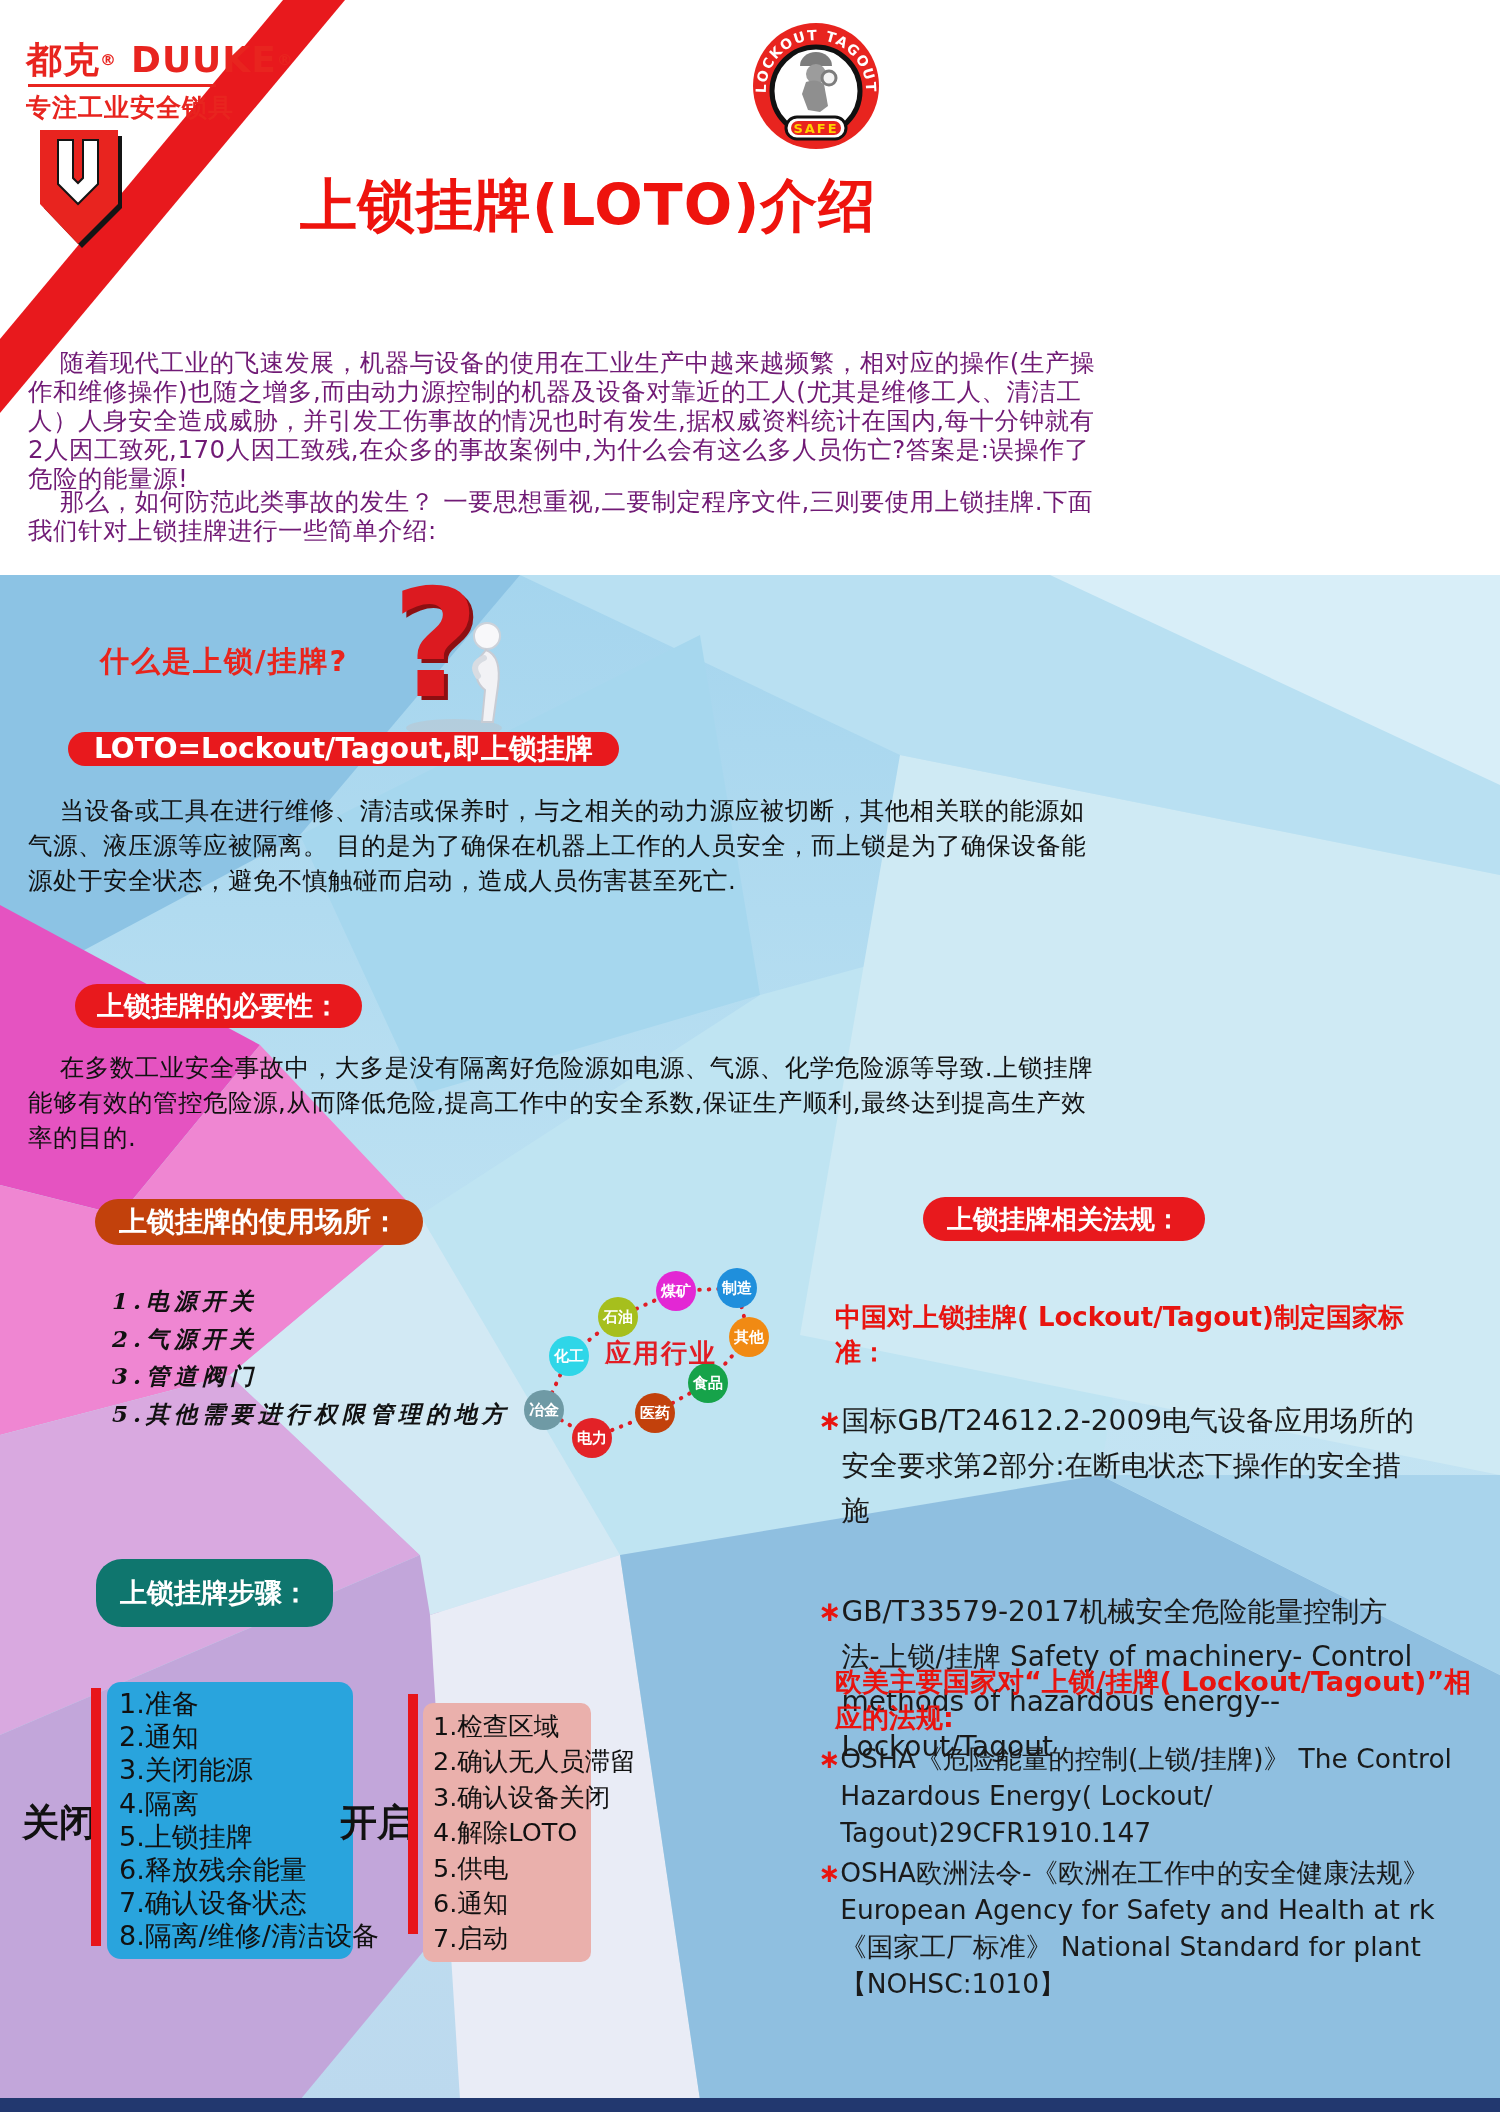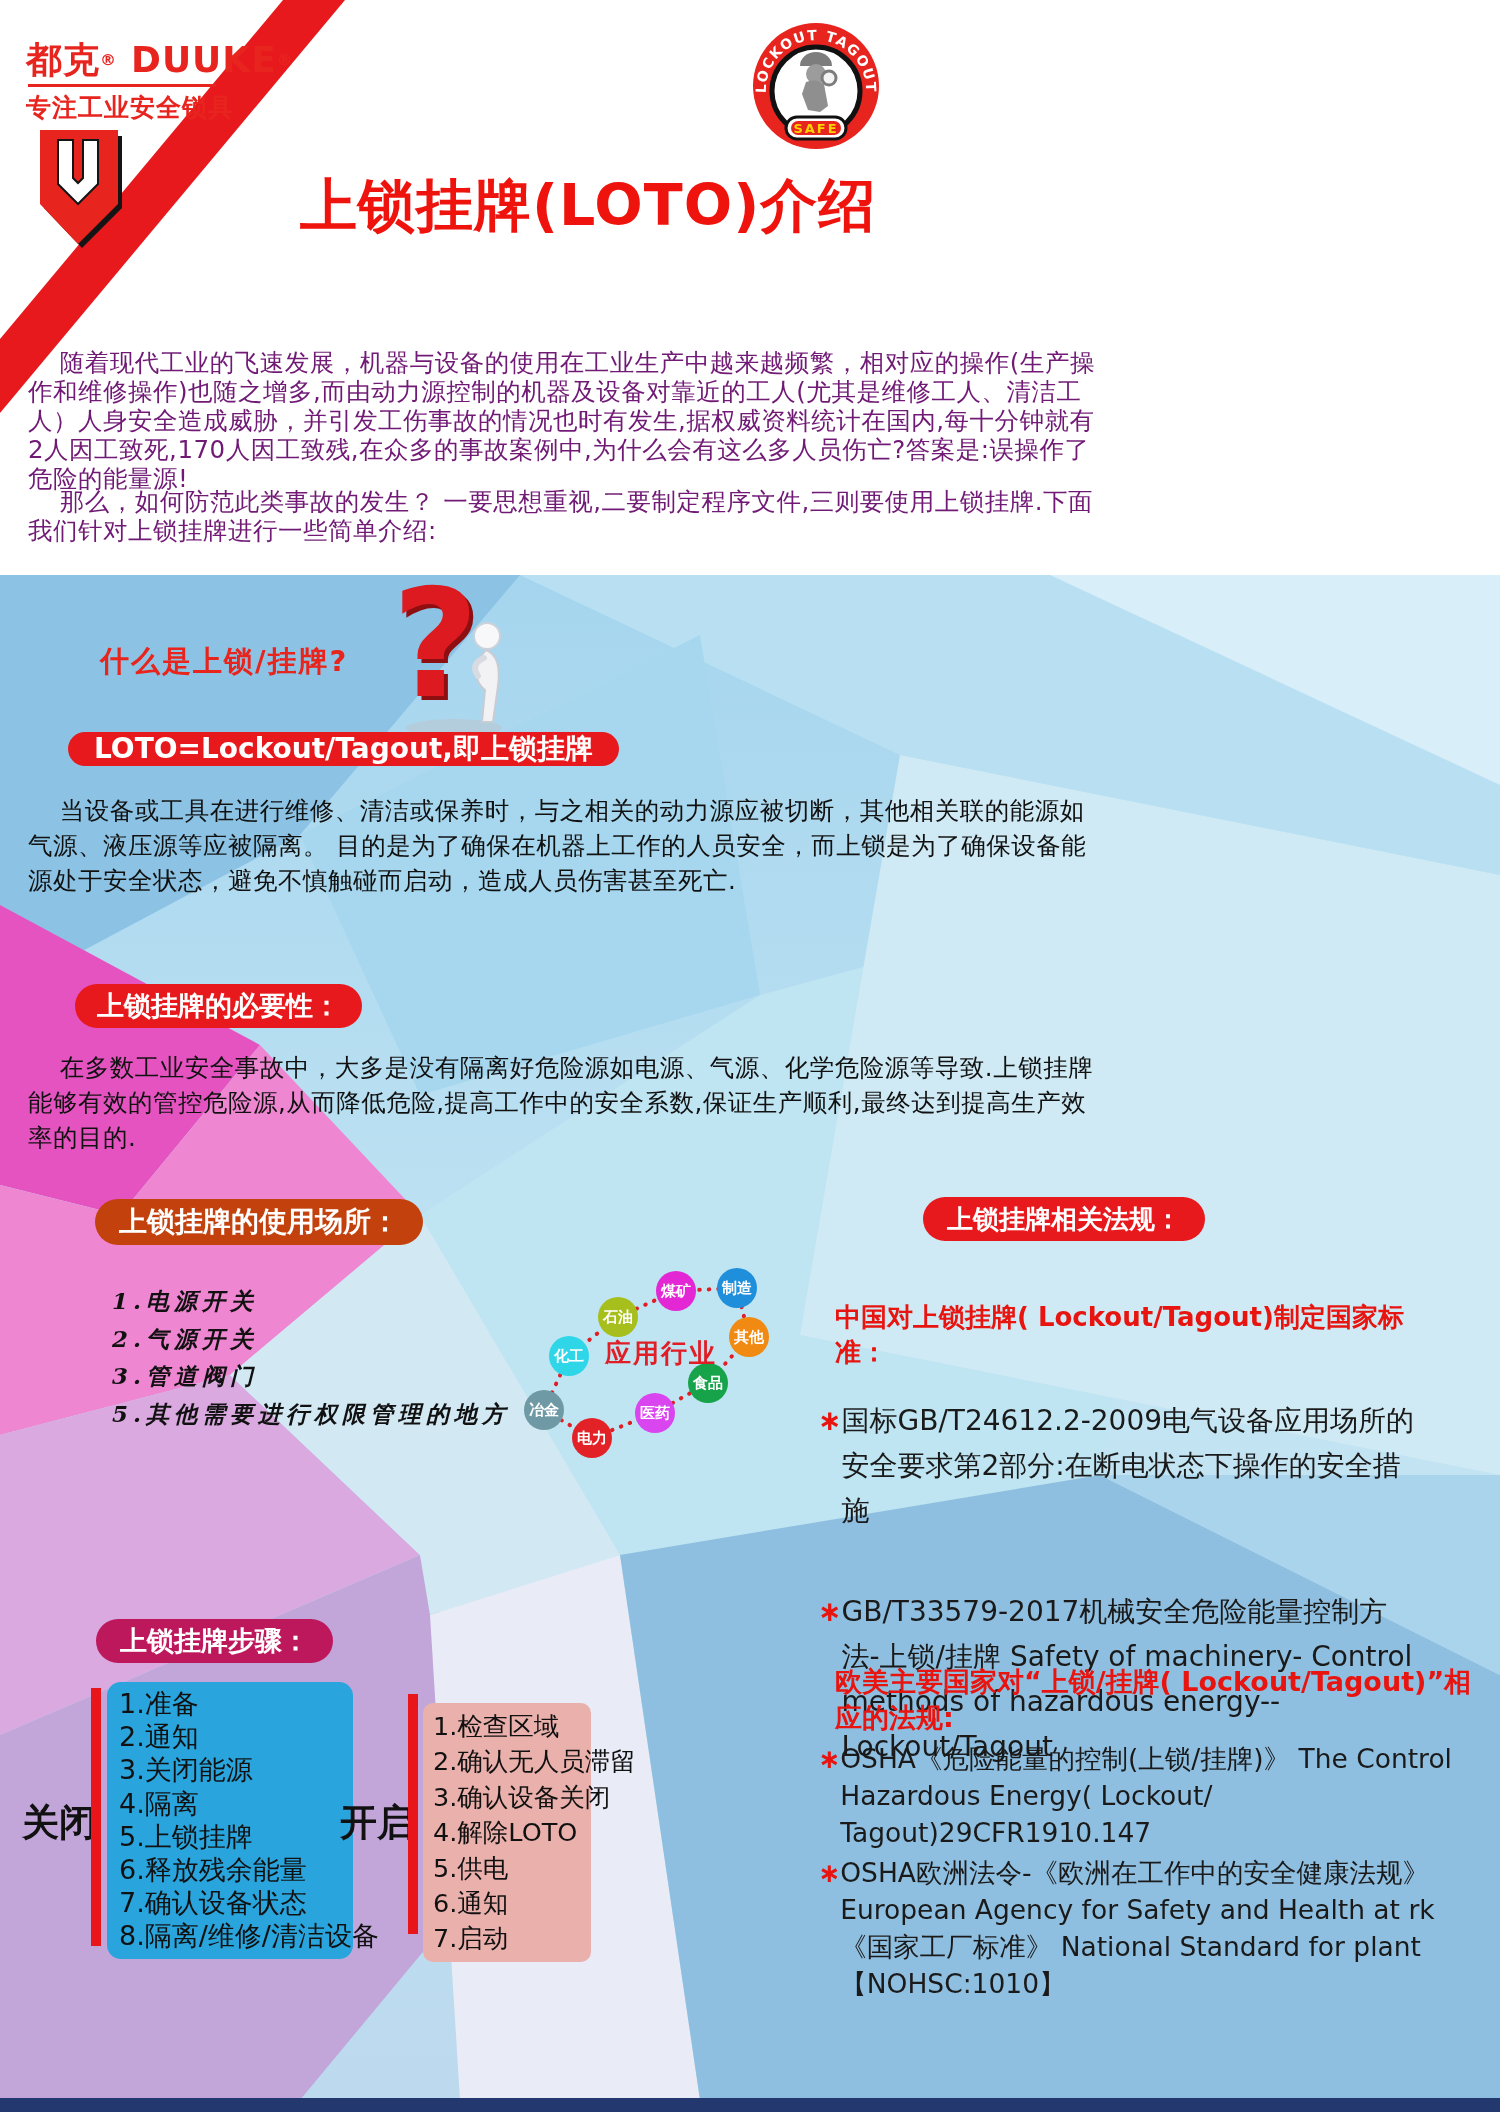--- a/index.html
+++ b/index.html
@@ -175,21 +175,21 @@
 
   <svg class="abs" style="left:425px;top:1255px;" width="370" height="220" viewBox="0 0 370 220">
     <polygon points="119,155 144,101 193,62 251,36 312,33 324,82 283,128 230,158 167,183" fill="none" stroke="#e11d25" stroke-width="4" stroke-linecap="round" stroke-linejoin="round" stroke-dasharray="0.5 9"></polygon>
   </svg>
   <div class="ind-circle" style="left: 549px; top: 1336px; background: rgb(46, 214, 232);">化工</div>
   <div class="ind-circle" style="left: 598px; top: 1297px; background: rgb(166, 191, 29);">石油</div>
   <div class="ind-circle" style="left: 656px; top: 1271px; background: rgb(227, 39, 212);">煤矿</div>
   <div class="ind-circle" style="left: 717px; top: 1268px; background: rgb(31, 143, 220);">制造</div>
   <div class="ind-circle" style="left: 729px; top: 1317px; background: rgb(241, 138, 19);">其他</div>
   <div class="ind-circle" style="left: 688px; top: 1363px; background: rgb(22, 163, 74);">食品</div>
-  <div class="ind-circle" style="left: 635px; top: 1393px; background: #d946ef;">医药</div>
+  <div class="ind-circle" style="left: 635px; top: 1393px; background: #c2410c;">医药</div>
   <div class="ind-circle" style="left: 572px; top: 1418px; background: rgb(227, 34, 39);">电力</div>
   <div class="ind-circle" style="left: 524px; top: 1390px; background: rgb(111, 154, 165);">冶金</div>
   <div class="ind-center">应用行业</div>
 
   <div class="red-banner" style="left: 923px; top: 1197px; height: 44px; padding: 0px 24px; font-size: 26px; background: rgb(232, 25, 29);">上锁挂牌相关法规：</div>
   <div class="reg-heading" style="left:835px;top:1300px;width:600px;">中国对上锁挂牌( Lockout/Tagout)制定国家标准：</div>
   <div class="reg-list china-list" style="left:818px;top:1398px;width:600px;">
     <div class="reg-item">
       <span class="star">∗</span>
       <span>国标GB/T24612.2-2009电气设备应用场所的安全要求第2部分:在断电状态下操作的安全措施</span>
@@ -204,21 +204,21 @@
     <div class="reg-item">
       <span class="star">∗</span>
       <span>OSHA《危险能量的控制(上锁/挂牌)》 The Control Hazardous Energy( Lockout/ Tagout)29CFR1910.147</span>
     </div>
     <div class="reg-item">
       <span class="star">∗</span>
       <span>OSHA欧洲法令-《欧洲在工作中的安全健康法规》 European Agency for Safety and Health at rk 《国家工厂标准》 National Standard for plant 【NOHSC:1010】</span>
     </div>
   </div>
 
-  <div class="red-banner" style="left: 96px; top: 1619px; height: 44px; padding: 0px 24px; font-size: 27px; background: #be185d;">上锁挂牌步骤：</div>
+  <div class="red-banner" style="left: 96px; top: 1559px; height: 44px; padding: 12px 24px; font-size: 27px; background: #0f766e;">上锁挂牌步骤：</div>
 
   <div class="side-label" style="left:22px;top:1798px;">关闭</div>
   <div class="red-bar" style="left:91px;top:1688px;height:258px;"></div>
   <div class="step-box close-box" style="left: 107px; top: 1682px; width: 234px; height: 272px; background: rgb(41, 164, 221);">
     <div class="row">1.准备</div>
     <div class="row">2.通知</div>
     <div class="row">3.关闭能源</div>
     <div class="row">4.隔离</div>
     <div class="row">5.上锁挂牌</div>
     <div class="row">6.释放残余能量</div>

